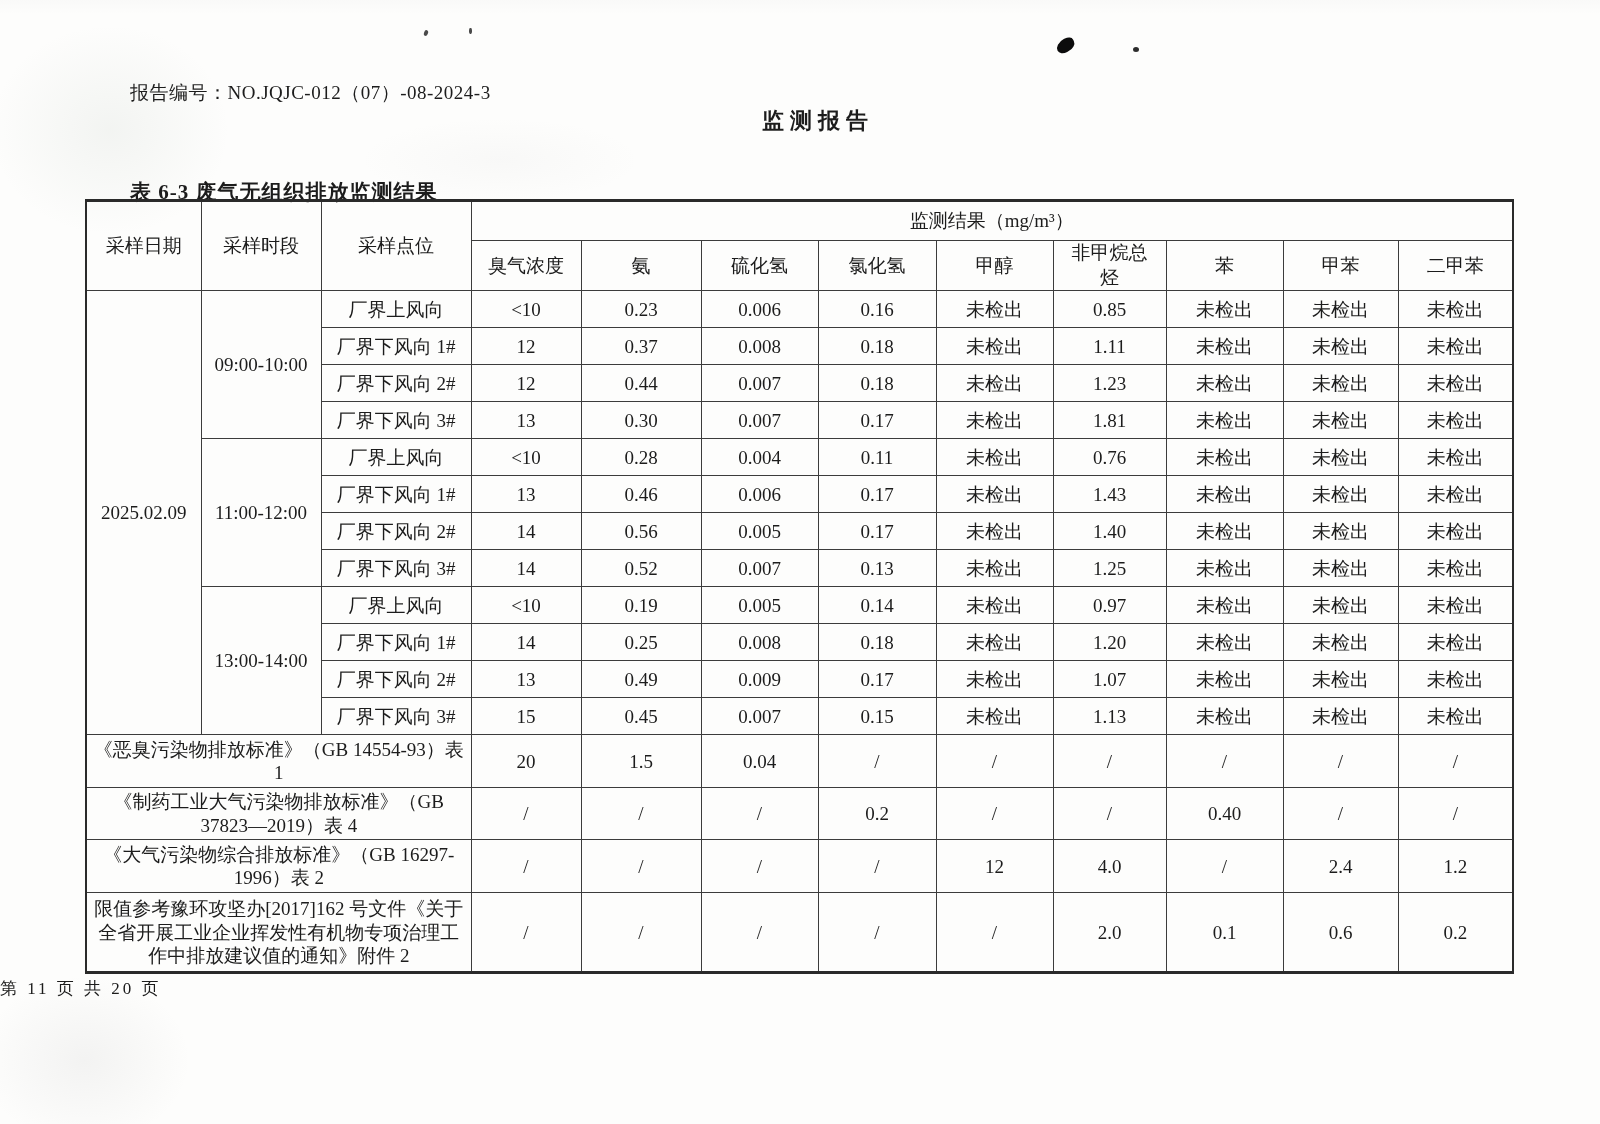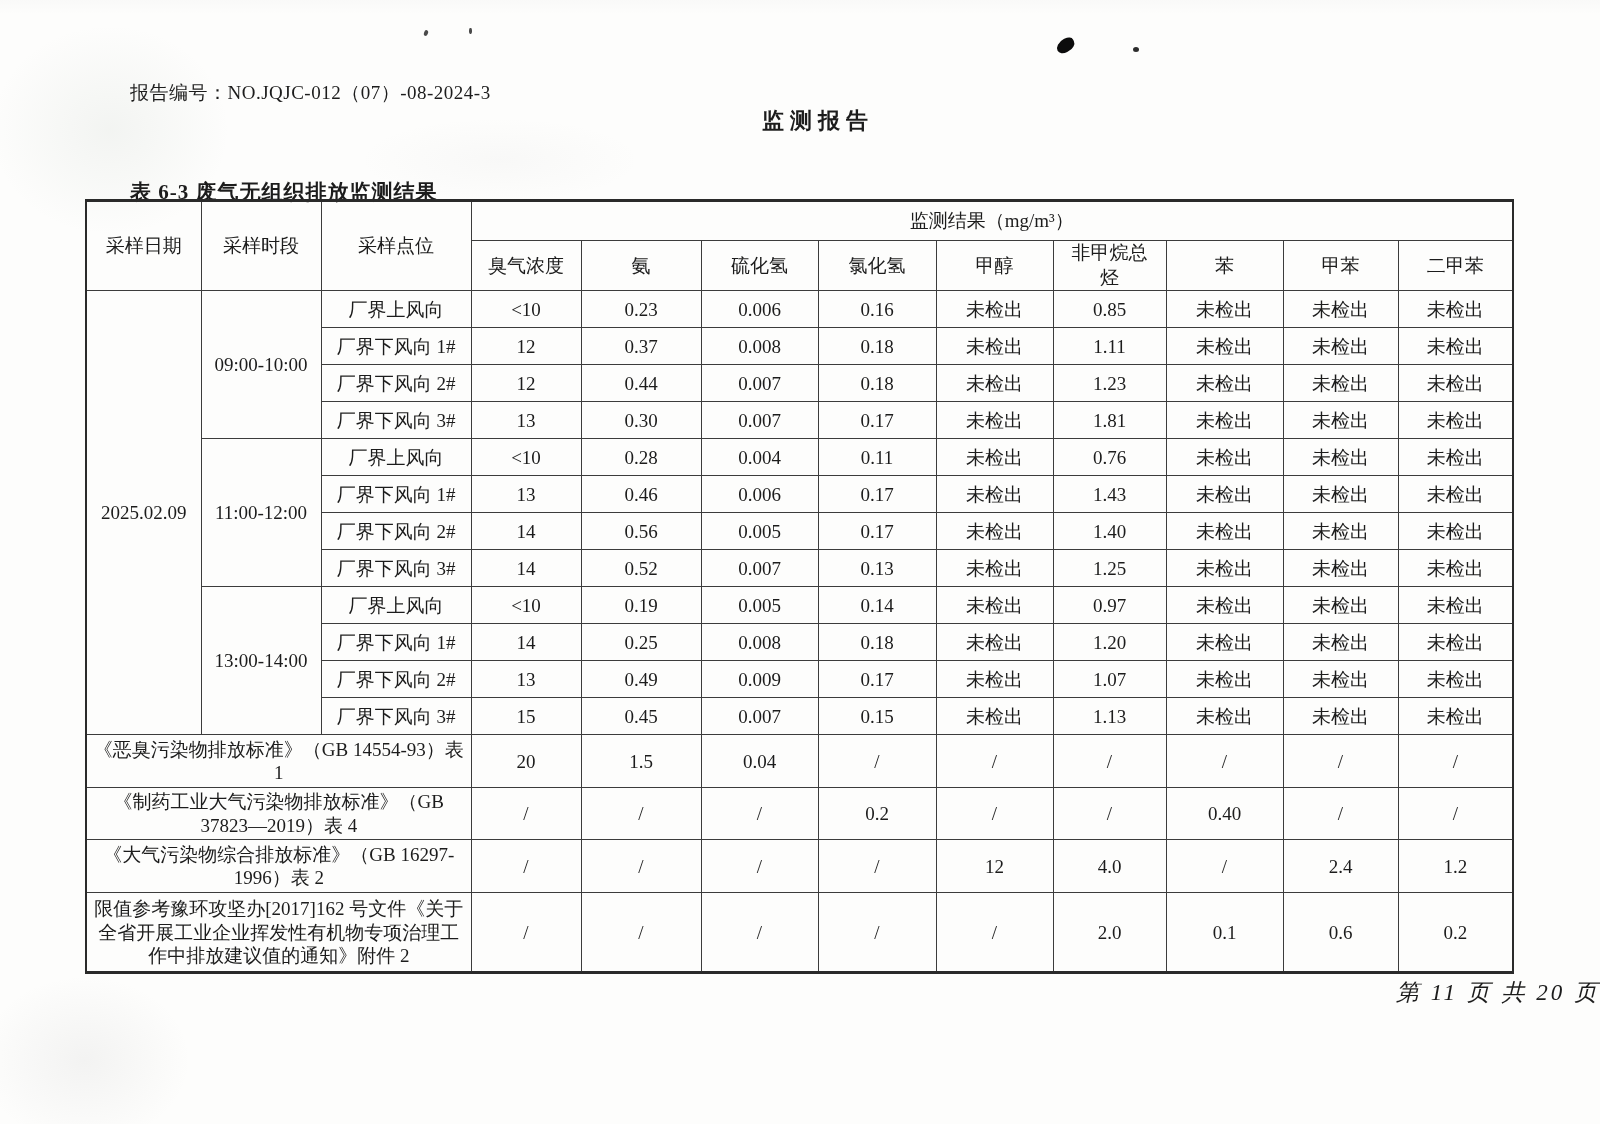--- a/index.html
+++ b/index.html
@@ -43,21 +43,21 @@
     overflow: hidden;
   }
   tr.hrow1 { height: 40px; }
   tr.hrow2 { height: 48px; }
   tr.data-row { height: 37px; }
   .nmhc { display: inline-block; max-width: 4.3em; line-height: 1.3; }
   td.std-label { font-size: 19px; line-height: 1.35; padding: 3px 10px; }
 
   .page-footer {
     position: absolute; top: 977px; left: 0; right: 0;
-    text-align: right; font-size: 23px; letter-spacing: 3px; font-style: italic;
+    text-align: left; font-size: 17px; letter-spacing: 3px;
   }
 
   .artifact { position: absolute; pointer-events: none; }
   .ink-blob { left: 1056px; top: 39px; width: 19px; height: 13px;
     background: #0c0c0c; border-radius: 62% 38% 55% 45%; transform: rotate(-28deg); }
   .ink-dot  { left: 1133px; top: 47px; width: 6px; height: 5px;
     background: #2c2c2c; border-radius: 50%; }
   .speck-1  { left: 424px; top: 30px; width: 4px; height: 6px;
     background: #4a4a4a; border-radius: 50%; transform: rotate(18deg); }
   .speck-2  { left: 469px; top: 28px; width: 3px; height: 6px;

